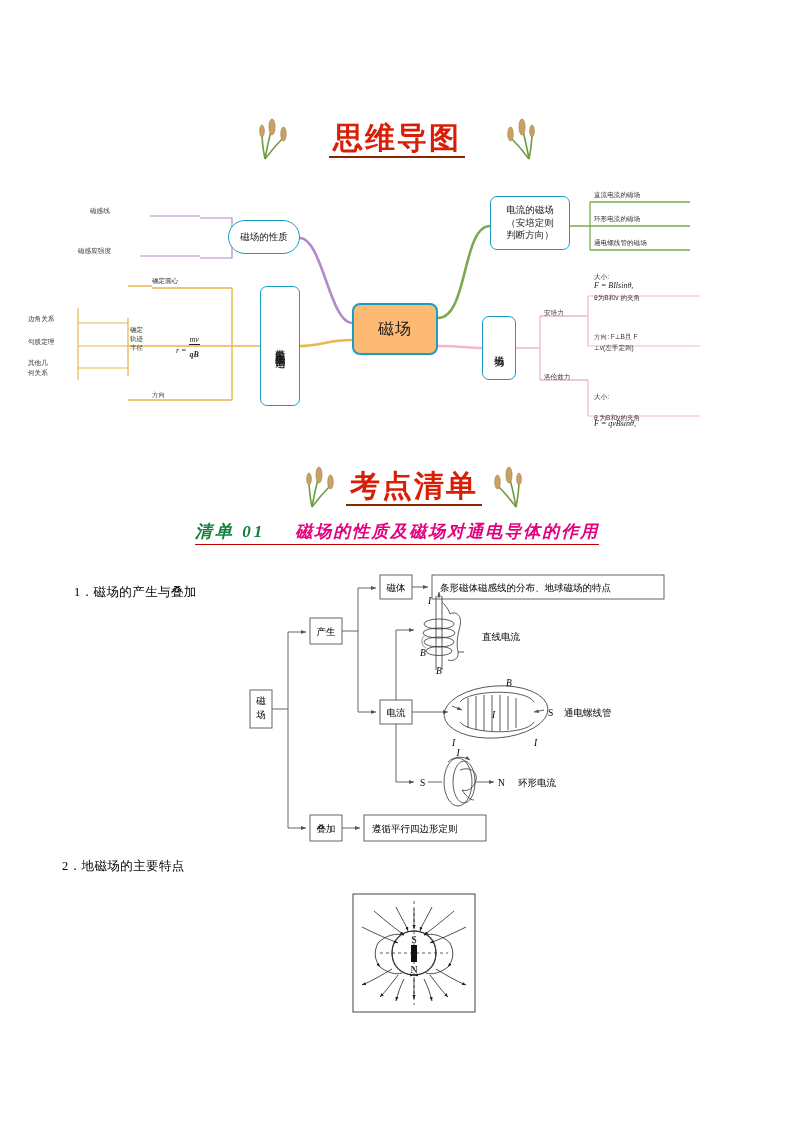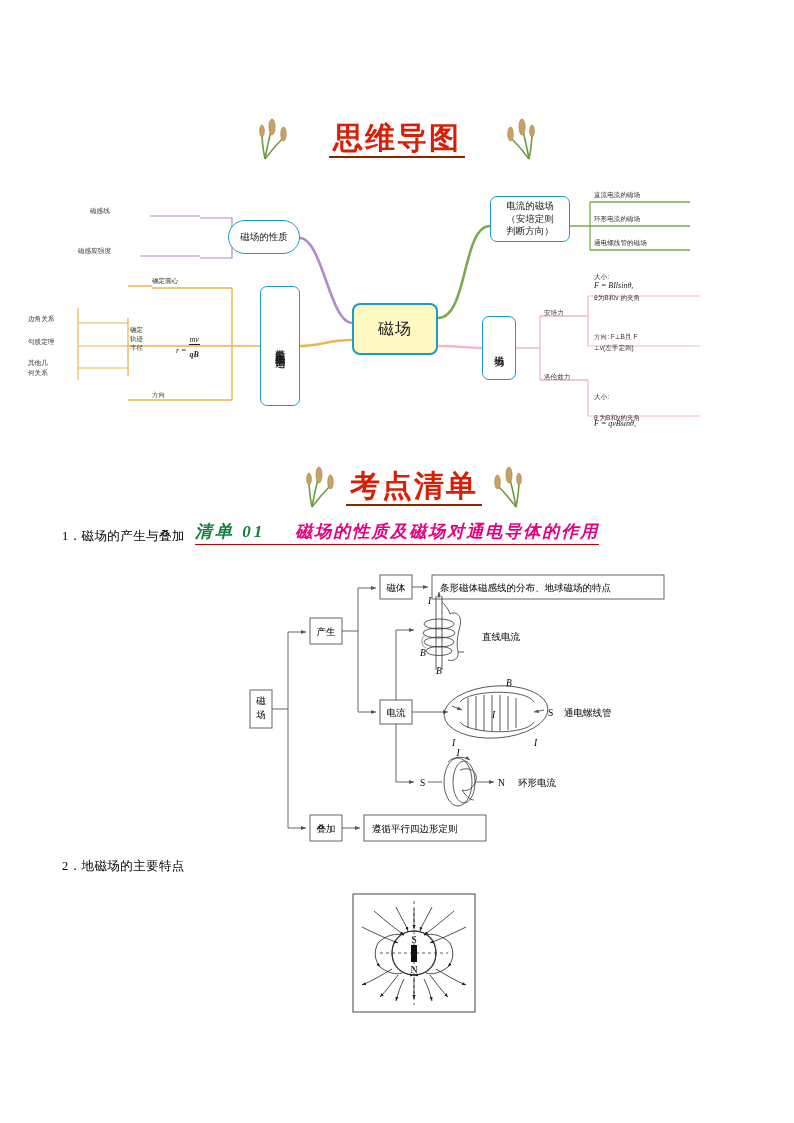--- a/index.html
+++ b/index.html
@@ -39,21 +39,21 @@
 
   
   .mindmap{position:absolute;left:0;top:168px;width:794px;height:270px;}
   .mm-svg{position:absolute;left:0;top:0;}
   .node{
     position:absolute;box-sizing:border-box;
     display:flex;align-items:center;justify-content:center;text-align:center;
     font-family:"Liberation Sans","DejaVu Sans",sans-serif;color:#1a1a1a;
   }
   .node.center{
-    background:#fef9c3;border:2.6px solid #1a9cc4;border-radius:8px;
+    background:#fdba74;border:2.6px solid #1a9cc4;border-radius:8px;
     font-size:16px;letter-spacing:1px;
   }
   .node.main{
     background:#ffffff;border:1.8px solid #1a9cc4;border-radius:7px;
     font-size:9.5px;line-height:1.35;
   }
   .node.main.vert{writing-mode:vertical-rl;text-orientation:upright;letter-spacing:1px;font-size:10px;}
   .leaf{
     position:absolute;font-family:"Liberation Sans","DejaVu Sans",sans-serif;
     font-size:6.6px;color:#333;line-height:1.45;white-space:pre-line;
@@ -137,21 +137,21 @@
       <path d="M78 155 L128 155 M78 178 L128 178 M78 200 L128 200" stroke="#e8b84b" stroke-width="1.2" fill="none"></path>
       <path d="M78 140 L78 212" stroke="#e8b84b" stroke-width="1.2" fill="none"></path>
     </svg>
 
     <div class="node center" style="left:352px;top:135px;width:86px;height:52px;">磁场</div>
 
     <div class="node main" style="left:228px;top:52px;width:72px;height:34px;border-radius:17px;">磁场的性质</div>
     <div class="leaf" style="left:90px;top:38px;">磁感线</div>
     <div class="leaf" style="left:78px;top:78px;">磁感应强度</div>
 
-    <div class="node main" style="left:490px;top:28px;width:80px;height:46px;white-space:pre-line;">电流的磁场
+    <div class="node main" style="left:490px;top:28px;width:80px;height:54px;white-space:pre-line;">电流的磁场
 （安培定则
 判断方向）</div>
     <div class="leaf" style="left:594px;top:22px;">直流电流的磁场</div>
     <div class="leaf" style="left:594px;top:46px;">环形电流的磁场</div>
     <div class="leaf" style="left:594px;top:70px;">通电螺线管的磁场</div>
 
     <div class="node main vert" style="left:482px;top:148px;width:34px;height:64px;">磁场力</div>
     <div class="leaf" style="left:544px;top:140px;">安培力</div>
     <div class="leaf" style="left:544px;top:204px;">洛伦兹力</div>
 
@@ -216,21 +216,21 @@
     </svg>
   </div>
 
   <div class="clause-row" style="top:520px;">
     <span class="clause-inner">
       <span class="clause-no">清单 01</span>
       <span class="clause-title">磁场的性质及磁场对通电导体的作用</span>
     </span>
   </div>
 
-  <div class="num-head" style="top:528px;">1．磁场的产生与叠加</div>
+  <div class="num-head" style="top:584px;margin-left:12px;">1．磁场的产生与叠加</div>
 
   <div class="figure1">
     <svg width="440" height="280" viewBox="0 0 440 280">
       <defs>
         <marker id="ah" markerWidth="7" markerHeight="7" refX="6" refY="2.4" orient="auto">
           <path d="M0,0 L6,2.4 L0,4.8 z" fill="#555"></path>
         </marker>
       </defs>
 
       <rect class="fg-box" x="14" y="120" width="22" height="38"></rect>

